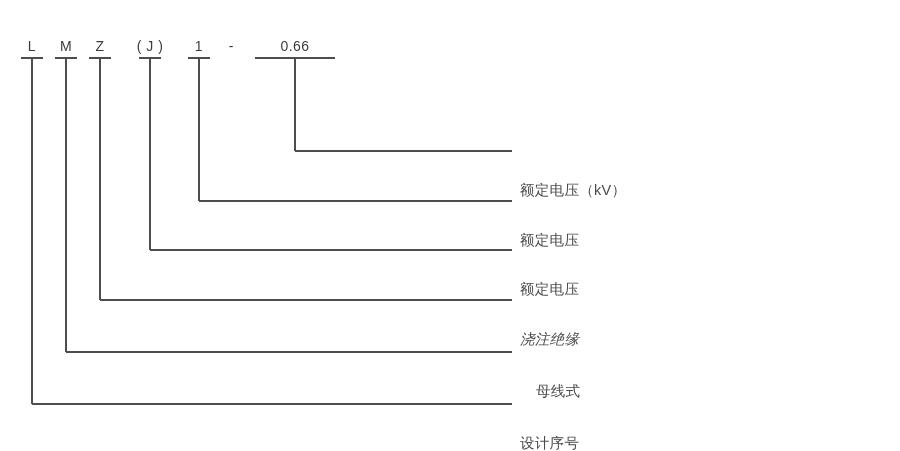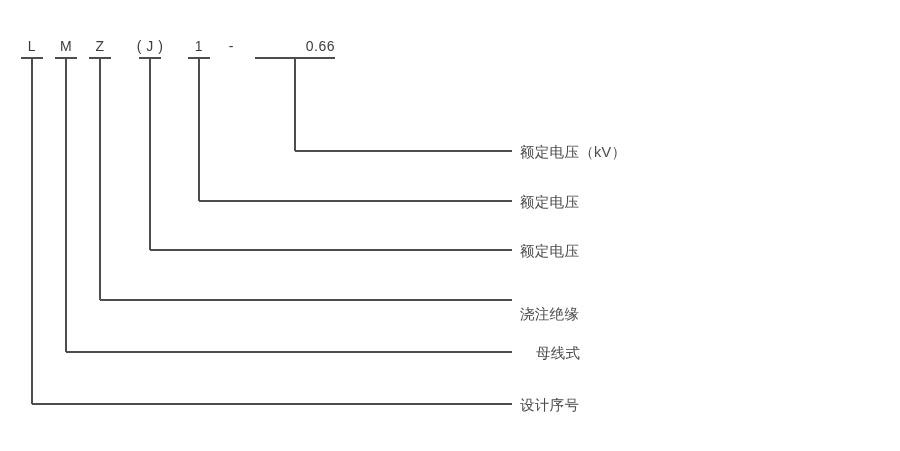--- a/index.html
+++ b/index.html
@@ -46,20 +46,21 @@
     line-height: 18px;
   }
   .leader-label {
     position: absolute;
     font-family: "Liberation Sans", "DejaVu Sans", sans-serif;
     font-size: 14.5px;
     color: #4a4a4a;
     white-space: nowrap;
     line-height: 20px;
     letter-spacing: 0.3px;
+    margin-top: 38px;
   }
 </style>
 </head>
 <body>
 
 <div id="diagram-root">
 
   <svg id="diagram-svg" viewBox="0 0 900 451" xmlns="http://www.w3.org/2000/svg">
     <g id="svg-lines" stroke-linecap="butt" shape-rendering="crispEdges">
         <line x1="21" y1="58" x2="43" y2="58" stroke="#4d4d4d" stroke-width="1.1"></line>
@@ -82,25 +83,25 @@
         <line x1="32" y1="404" x2="512" y2="404" stroke="#4d4d4d" stroke-width="1.1"></line>
       </g>
   </svg>
 
   <div id="code-layer">
       <div class="code-char" style="left: -8px; top: 37px; width: 80px;">L</div>
       <div class="code-char" style="left: 26px; top: 37px; width: 80px;">M</div>
       <div class="code-char" style="left: 60px; top: 37px; width: 80px;">Z</div>
       <div class="code-char" style="left: 110px; top: 37px; width: 80px;">( J )</div>
       <div class="code-char" style="left: 159px; top: 37px; width: 80px;">1</div>
-      <div class="code-char" style="left: 255px; top: 37px; width: 80px; text-align: right;">0.66</div>
+      <div class="code-char" style="left: 255px; top: 37px; width: 80px;">0.66</div>
       <div class="sep-char" style="left: 211px; top: 37px; width: 40px;">-</div>
     </div>
   <div id="label-layer">
       <div class="leader-label" style="left: 520px; top: 142px;">额定电压（kV）</div>
       <div class="leader-label" style="left: 520px; top: 192px;">额定电压</div>
       <div class="leader-label" style="left: 520px; top: 241px;">额定电压</div>
-      <div class="leader-label" style="left: 520px; top: 304px;">浇注绝缘</div>
+      <div class="leader-label" style="left: 520px; top: 291px; font-style: italic;">浇注绝缘</div>
       <div class="leader-label" style="left: 536px; top: 343px;">母线式</div>
       <div class="leader-label" style="left: 520px; top: 395px;">设计序号</div>
     </div>
 
 </div>
 
 </body></html>

